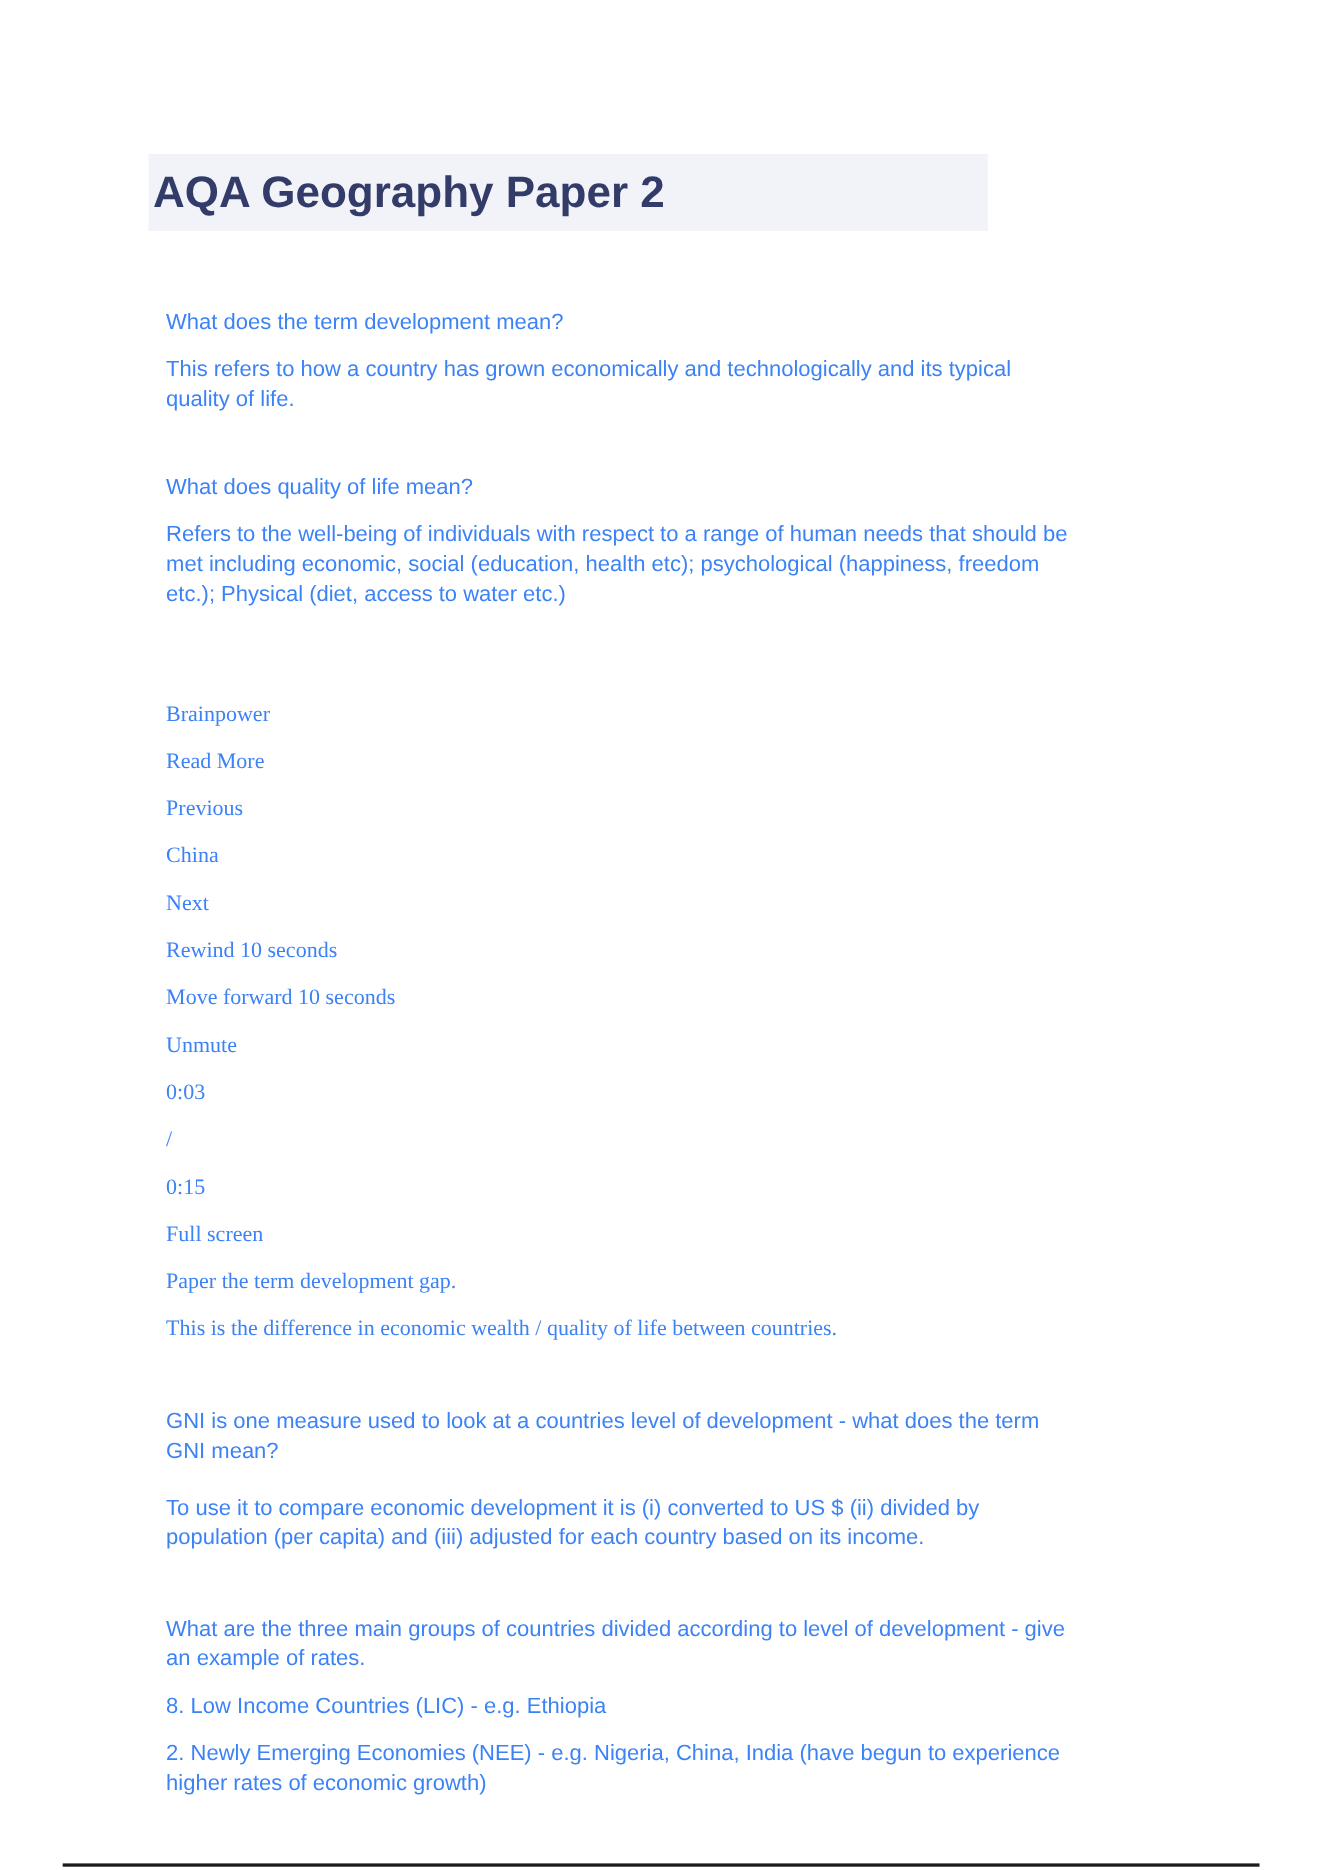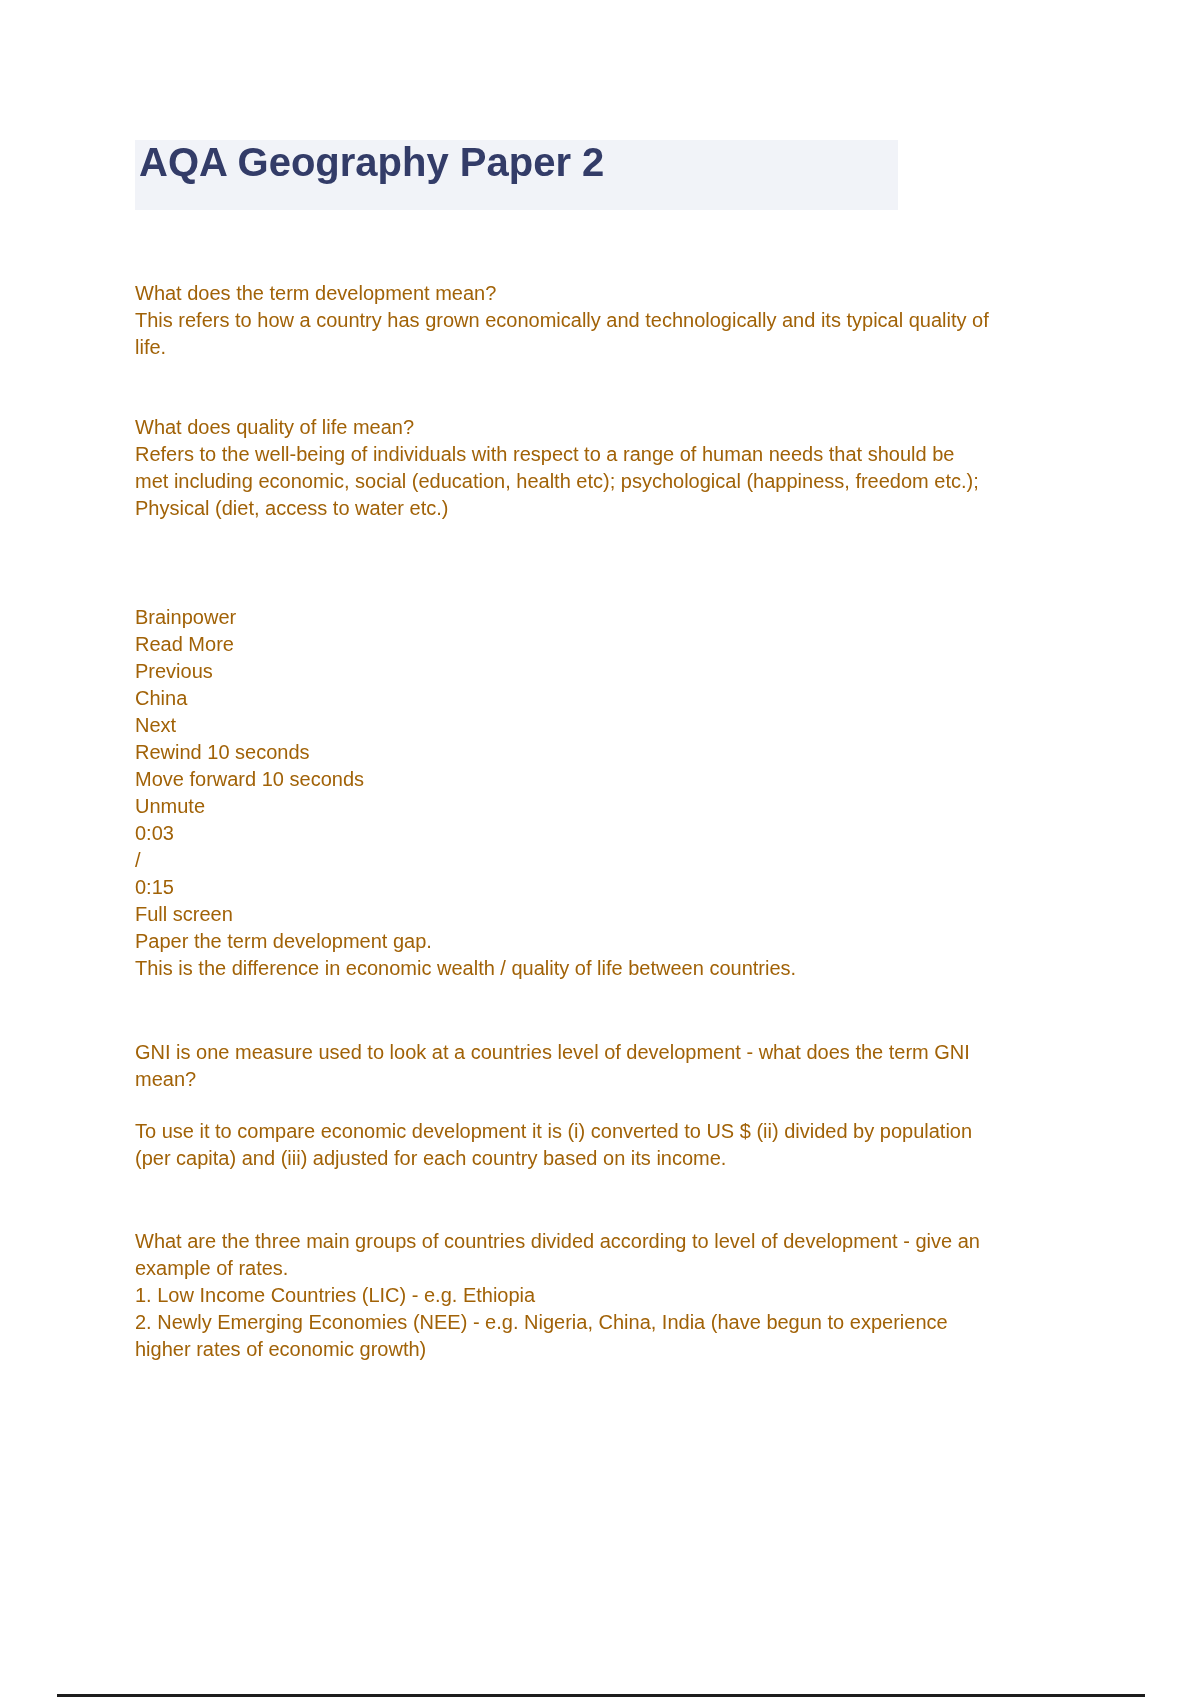--- a/index.html
+++ b/index.html
@@ -20,38 +20,39 @@
     left: 135px;
     top: 0;
     width: 855px;
   }
   .title-bar {
     margin-top: 140px;
     width: 763px;
     height: 70px;
     background: #f1f3f8;
     display: flex;
+    align-items: center;
   }
   .title-bar h1 {
     margin: 0;
     padding-left: 4px;
     font-size: 40px;
     font-weight: bold;
     color: #333c68;
     letter-spacing: 0;
   }
   .line {
-    margin: 0;
+    margin: 16px;
     font-size: 20px;
     line-height: 27px;
-    color: #a16207;
+    color: #3b82f6;
   }
   .block-q1       { margin-top: 70px; }
   .block-q2       { margin-top: 53px; }
-  .block-player   { margin-top: 82px; }
+  .block-player   { margin-top: 82px; font-family: Liberation Serif, serif; }
   .block-gni      { margin-top: 57px; }
   .block-compare  { margin-top: 25px; }
   .block-groups   { margin-top: 56px; }
   .page-divider {
     position: absolute;
     left: 57px;
     top: 1694px;
     width: 1088px;
     height: 3px;
     background: #1c1c1c;
@@ -96,19 +97,19 @@
   <div class="block-gni">
     <p class="line">GNI is one measure used to look at a countries level of development - what does the term GNI mean?</p>
   </div>
 
   <div class="block-compare">
     <p class="line">To use it to compare economic development it is (i) converted to US $ (ii) divided by population (per capita) and (iii) adjusted for each country based on its income.</p>
   </div>
 
   <div class="block-groups">
     <p class="line">What are the three main groups of countries divided according to level of development - give an example of rates.</p>
-    <p class="line">1. Low Income Countries (LIC) - e.g. Ethiopia</p>
+    <p class="line">8. Low Income Countries (LIC) - e.g. Ethiopia</p>
     <p class="line">2. Newly Emerging Economies (NEE) - e.g. Nigeria, China, India (have begun to experience higher rates of economic growth)</p>
   </div>
 
 </div>
 
 <div class="page-divider"></div>
 
 </body></html>

